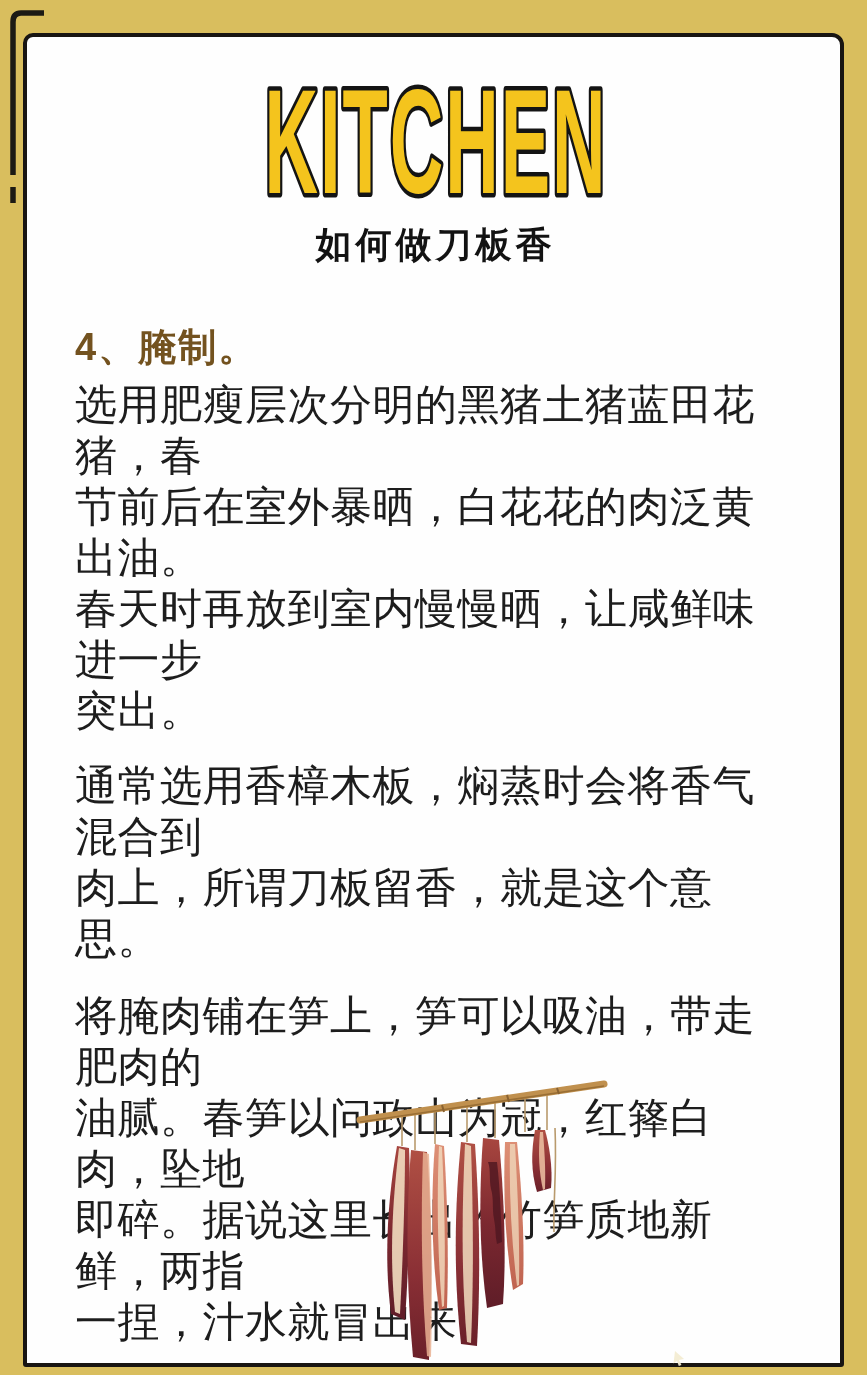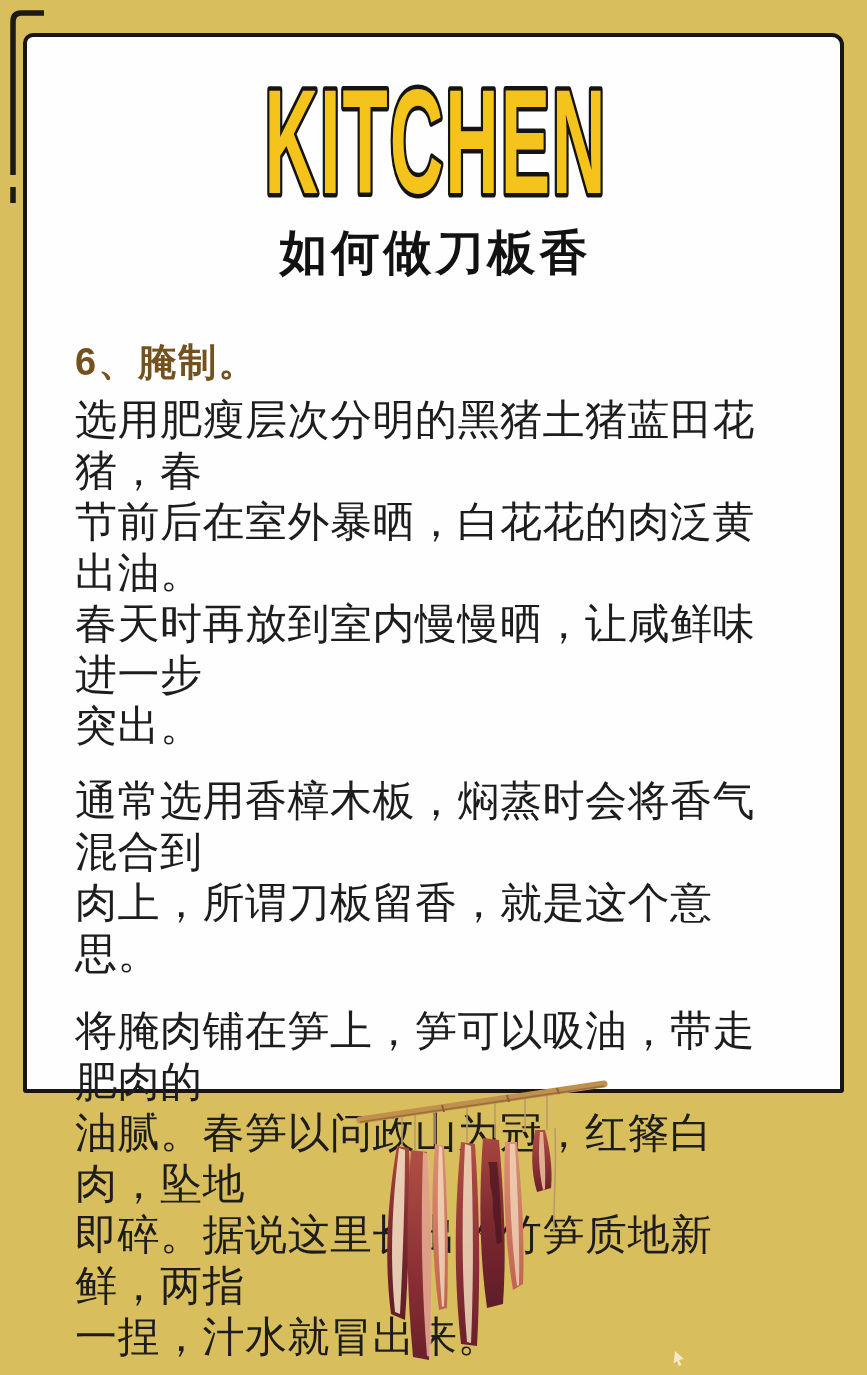--- a/index.html
+++ b/index.html
@@ -3,29 +3,29 @@
 <meta charset="utf-8">
 <style>
   html, body { margin:0; padding:0; }
   body { font-family:"Liberation Sans", sans-serif; }
   .page {
     position:relative; width:867px; height:1375px;
     background:#d9be5e; overflow:hidden;
   }
   .corner-deco { position:absolute; left:0; top:0; }
   .card {
-    position:absolute; left:23px; top:33px; width:821px; height:1060px;
+    position:absolute; left:23px; top:33px; width:821px; height:1334px;
     box-sizing:border-box; background:#fefefe;
     border:4px solid #181512; border-radius:10px 12px 3px 3px;
   }
   .content { padding:0 44px 0 48px; }
   .logo-wrap { text-align:center; margin-top:46px; }
   .page-title {
     margin-top:12px; text-align:center;
-    font-size:48px; font-weight:600; letter-spacing:4px; color:#121212;
+    font-size:36px; font-weight:600; letter-spacing:4px; color:#121212;
     font-family:"Liberation Sans", sans-serif;
   }
   .section { text-align:left; }
   .section-1 { margin-top:54px; }
   .section-2 { margin-top:24px; }
   .section-3 { margin-top:26px; }
   .section-heading {
     font-size:38px; font-weight:700; letter-spacing:2px;
     color:#73521f; line-height:1.25;
     font-family:"Liberation Sans", sans-serif;
@@ -53,21 +53,21 @@
 
       <div class="logo-wrap">
         <svg width="360" height="122" viewBox="0 0 360 122">
           <text x="360" y="110" text-anchor="middle" transform="scale(0.5 1)" font-family="Liberation Sans, sans-serif" font-weight="bold" font-size="148" letter-spacing="4" stroke="#141414" stroke-width="7" paint-order="stroke" stroke-linejoin="round" vector-effect="non-scaling-stroke" fill="#f4c41d">KITCHEN</text>
         </svg>
       </div>
 
       <div class="page-title">如何做刀板香</div>
 
       <div class="section section-1">
-        <div class="section-heading">6、腌制。</div>
+        <div class="section-heading">4、腌制。</div>
         <div class="section-body">选用肥瘦层次分明的黑猪土猪蓝田花猪，春
 节前后在室外暴晒，白花花的肉泛黄出油。
 春天时再放到室内慢慢晒，让咸鲜味进一步
 突出。</div>
       </div>
 
       <div class="section section-2">
         <div class="section-body">通常选用香樟木板，焖蒸时会将香气混合到
 肉上，所谓刀板留香，就是这个意思。</div>
       </div>

